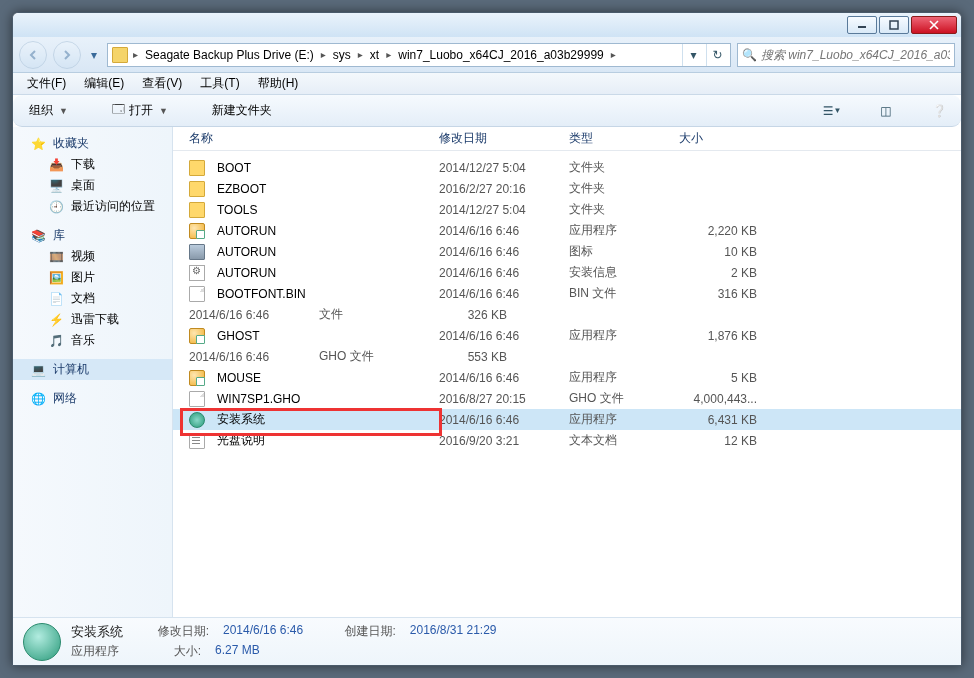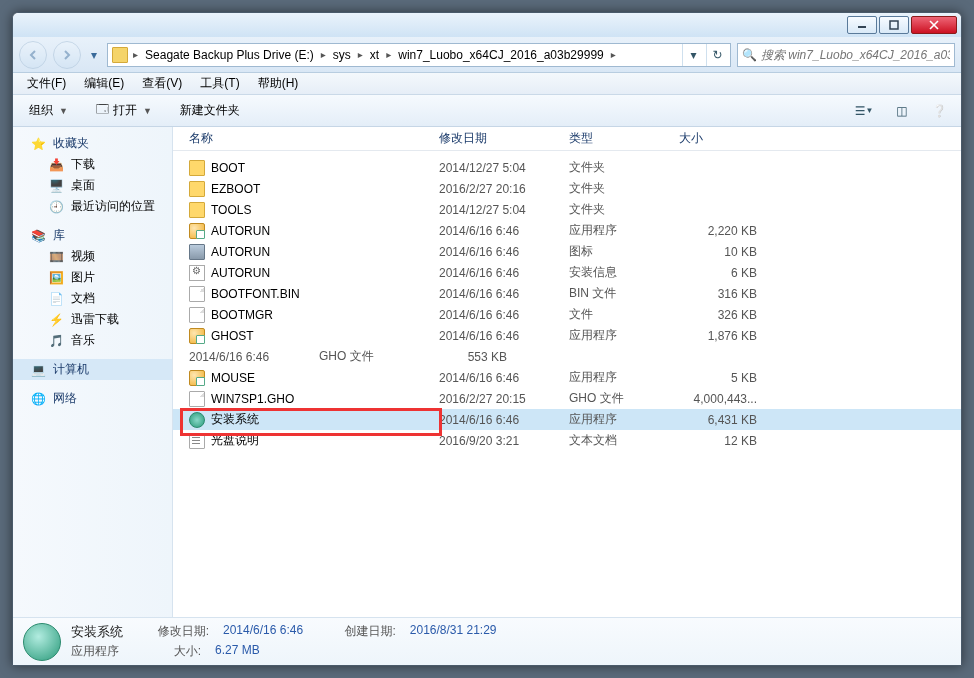--- a/index.html
+++ b/index.html
@@ -16,21 +16,21 @@
 .nav-drop{ width:14px; height:22px; display:flex; align-items:center; justify-content:center; color:#3a6a9a;}
 .addr { flex:1; height:24px; background:#fff; border:1px solid #9fb9d1; display:flex; align-items:center; padding:0 2px; gap:2px; overflow:hidden;}
 .addr .seg{ padding:0 4px; height:24px; display:flex; align-items:center; cursor:default;}
 .addr .arrow{ color:#555; font-size:10px; padding:0 1px; height:22px; display:flex; align-items:center; cursor:default;}
 .addr-icon{ width:16px; height:16px; background:#f5d46a; border:1px solid #d4a93a; border-radius:1px; margin:0 2px;}
 .addr-ref{ width:22px; height:22px; display:flex; align-items:center; justify-content:center; color:#356; border-left:1px solid #cfe0ee;}
 .search{ width:218px; height:24px; background:#fff; border:1px solid #9fb9d1; display:flex; align-items:center; padding:0 4px; gap:4px;}
 .search input{ border:none; outline:none; width:100%; font-style:italic; color:#777;}
 .menubar{ height:22px; background:linear-gradient(#f4f8fc,#e6eef7); border-bottom:1px solid #cad9e8; display:flex; align-items:center; padding:0 6px; gap:2px;}
 .menubar .mi{ padding:12px 8px; height:32px; display:flex; align-items:center; cursor:default;}
-.toolbar{ height:32px; background:linear-gradient(#f6fafe,#e4eef8); border-bottom:1px solid #c6d6e6; display:flex; align-items:center; padding:0 8px; gap:12px;}
+.toolbar{ height:32px; background:linear-gradient(#f6fafe,#e4eef8); border-bottom:1px solid #c6d6e6; display:flex; align-items:center; padding:0 8px; gap:28px;border-radius:9px;}
 .toolbar .tb{ padding:0 8px; height:24px; display:flex; align-items:center; gap:4px; cursor:default;}
 .tb .chev{ font-size:9px; color:#555; margin-left:2px;}
 .toolbar .spacer{ flex:1;}
 .toolbar .rbtn{ width:26px; height:24px; display:flex; align-items:center; justify-content:center; color:#356; cursor:default;}
 .body{ flex:1; display:flex; min-height:0; background:#fff;}
 .nav{ width:160px; background:linear-gradient(90deg,#f5f9fd,#eef5fb); border-right:1px solid #d6e3ef; padding:6px 0; overflow:auto;}
 .nav-group{ margin-bottom:8px;}
 .nav-head{ display:flex; align-items:center; gap:6px; padding:2px 8px 2px 18px; color:#1a3a6a; cursor:default;}
 .nav-item{ display:flex; align-items:center; gap:6px; padding:2px 8px 2px 36px; cursor:default;}
 .nav-head.sel, .nav-item.sel{ background:#d6e8f7;}
@@ -38,21 +38,21 @@
 .list{ flex:1; display:flex; flex-direction:column; min-width:0;}
 .cols{ height:24px; border-bottom:1px solid #e4e9ef; display:flex; align-items:center; color:#1a3a6a; padding-left:10px;}
 .col{ padding:6px 6px; height:100%; display:flex; align-items:center; border-right:1px solid transparent; cursor:default;}
 .col.name{ width:250px;}
 .col.date{ width:130px;}
 .col.type{ width:110px;}
 .col.size{ width:90px; justify-content:flex-start;}
 .rows{ flex:1; overflow:auto; padding:6px 0 0 0;}
 .row{ height:21px; display:flex; align-items:center; padding-left:10px; cursor:default;}
 .row.sel{ background:#cde6f7;}
-.row .c{ padding:0 6px; display:flex; align-items:center; gap:6px;}
+.row .c{ padding:0 6px; display:flex; align-items:center; gap:12px;}
 .row .c.name{ width:250px;}
 .row .c.date{ width:130px; color:#555;}
 .row .c.type{ width:110px; color:#555;}
 .row .c.size{ width:90px; justify-content:flex-end; color:#555;}
 .fico{ width:16px; height:16px; display:inline-block;}
 .fico.folder{ background:#ffd86b; border:1px solid #d4a93a; border-radius:1px;}
 .fico.app{ background:radial-gradient(circle at 30% 30%, #ffe6b0, #f0b030); border:1px solid #c08a20; border-radius:2px; position:relative;}
 .fico.app::after{content:""; position:absolute; right:-1px; bottom:-1px; width:7px; height:7px; background:#fff; border:1px solid #5a8; border-radius:1px;}
 .fico.ico{ background:linear-gradient(#bcd, #89a); border:1px solid #678; border-radius:1px;}
 .fico.inf{ background:#fff; border:1px solid #aaa; position:relative;}
@@ -269,36 +269,32 @@
             <div class="c type">图标</div>
             <div class="c size">10 KB</div>
           </div>
           <div class="row">
             <div class="c name">
               <span class="fico inf"></span>
               <span>AUTORUN</span>
             </div>
             <div class="c date">2014/6/16 6:46</div>
             <div class="c type">安装信息</div>
-            <div class="c size">6 KB</div>
+            <div class="c size">2 KB</div>
           </div>
           <div class="row">
             <div class="c name">
               <span class="fico file"></span>
               <span>BOOTFONT.BIN</span>
             </div>
             <div class="c date">2014/6/16 6:46</div>
             <div class="c type">BIN 文件</div>
             <div class="c size">316 KB</div>
           </div>
           <div class="row">
-            <div class="c name">
-              <span class="fico file"></span>
-              <span>BOOTMGR</span>
-            </div>
             <div class="c date">2014/6/16 6:46</div>
             <div class="c type">文件</div>
             <div class="c size">326 KB</div>
           </div>
           <div class="row">
             <div class="c name">
               <span class="fico app"></span>
               <span>GHOST</span>
             </div>
             <div class="c date">2014/6/16 6:46</div>
@@ -317,21 +313,21 @@
             </div>
             <div class="c date">2014/6/16 6:46</div>
             <div class="c type">应用程序</div>
             <div class="c size">5 KB</div>
           </div>
           <div class="row">
             <div class="c name">
               <span class="fico file"></span>
               <span>WIN7SP1.GHO</span>
             </div>
-            <div class="c date">2016/2/27 20:15</div>
+            <div class="c date">2016/8/27 20:15</div>
             <div class="c type">GHO 文件</div>
             <div class="c size">4,000,443...</div>
           </div>
           <div class="row sel">
             <div class="c name">
               <span class="fico swirl"></span>
               <span>安装系统</span>
             </div>
             <div class="c date">2014/6/16 6:46</div>
             <div class="c type">应用程序</div>

